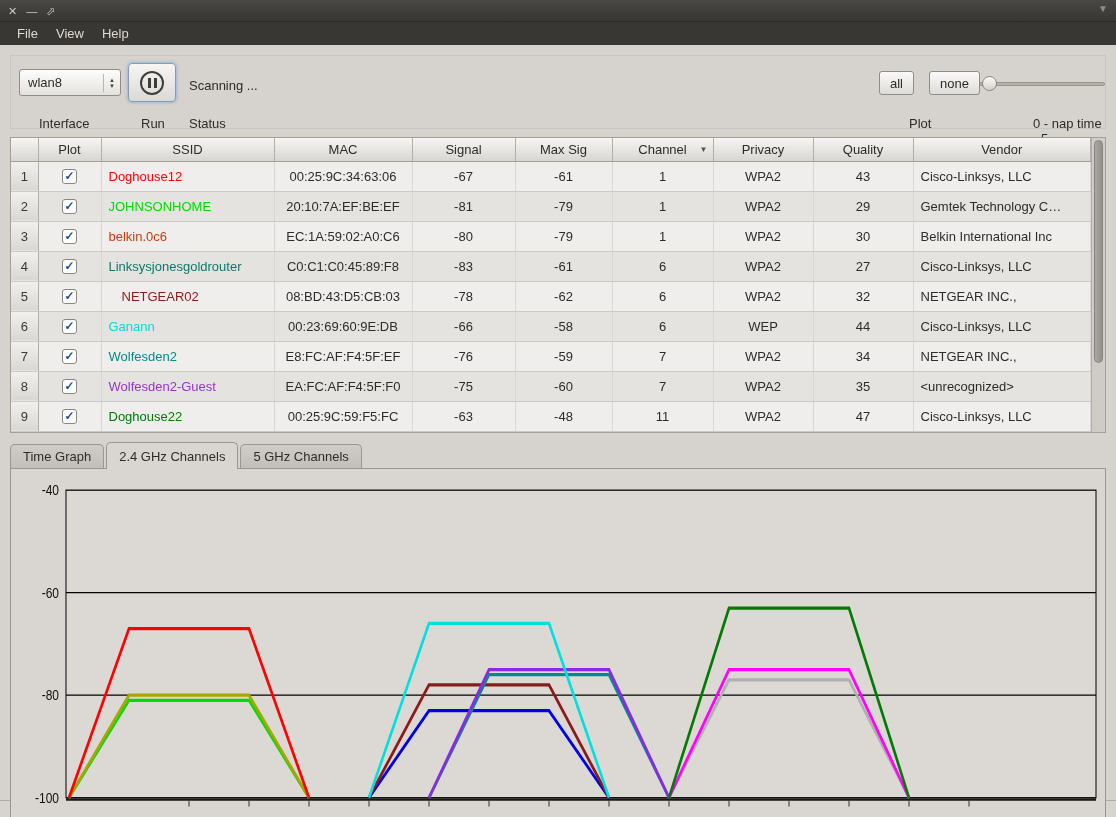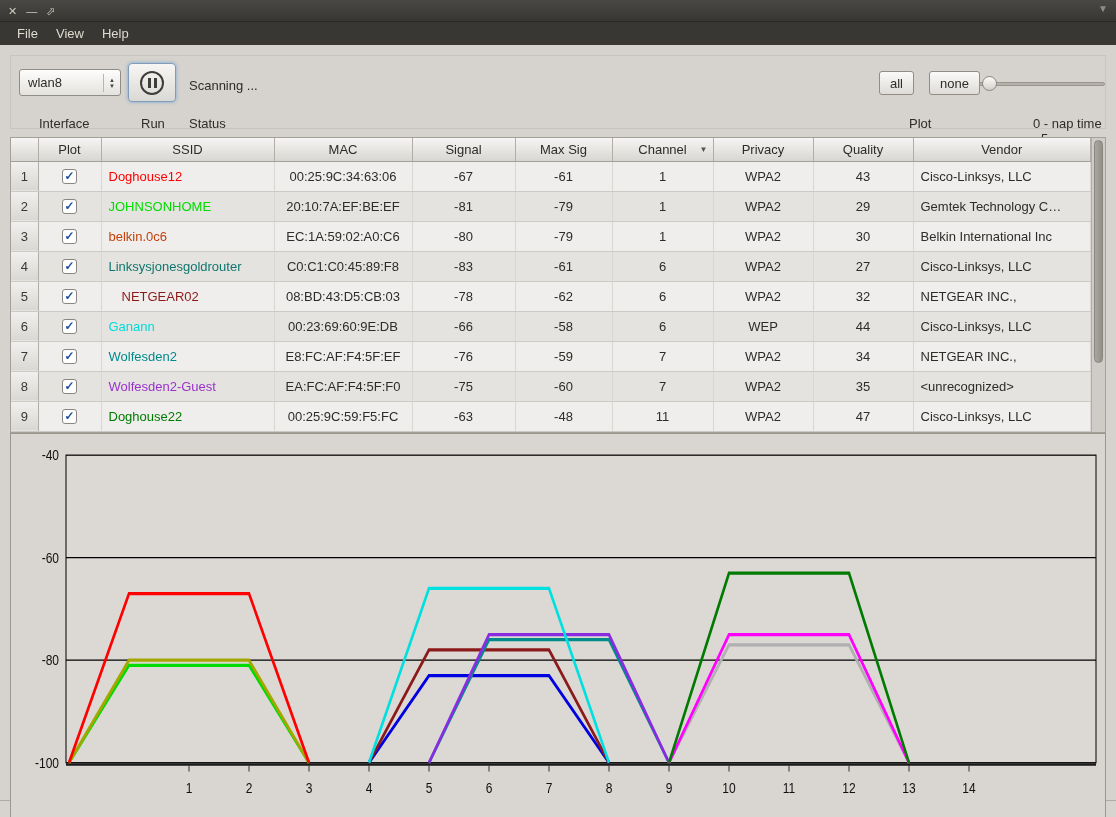--- a/index.html
+++ b/index.html
@@ -278,20 +278,25 @@
             <td class="c">47</td>
             <td class="l">Cisco-Linksys, LLC</td>
           </tr>
         </tbody>
     </table>
     <div class="vscroll">
       <div class="vthumb"></div>
     </div>
   </div>
 
+  <div class="tab-bar">
+      <div class="tab">Time Graph</div>
+      <div class="tab active">2.4 GHz Channels</div>
+      <div class="tab">5 GHz Channels</div>
+    </div>
 
   <div class="chart-panel">
     <svg viewBox="0 0 1094 310" preserveAspectRatio="none">
         <rect x="55" y="17" width="1030" height="247" fill="#dcd9d5"></rect>
         <line x1="55" y1="99.33333333333333" x2="1085" y2="99.33333333333333" stroke="#000" stroke-width="1"></line>
         <line x1="55" y1="181.66666666666666" x2="1085" y2="181.66666666666666" stroke="#000" stroke-width="1"></line>
         <rect x="55" y="17" width="1030" height="247" fill="none" stroke="#000" stroke-width="1"></rect>
         <line x1="55" y1="265.5" x2="1085" y2="265.5" stroke="#1a1a1a" stroke-width="2"></line>
         <text x="48" y="21" text-anchor="end" font-size="12" fill="#111">-40</text>
         <text x="48" y="103.33333333333333" text-anchor="end" font-size="12" fill="#111">-60</text>

